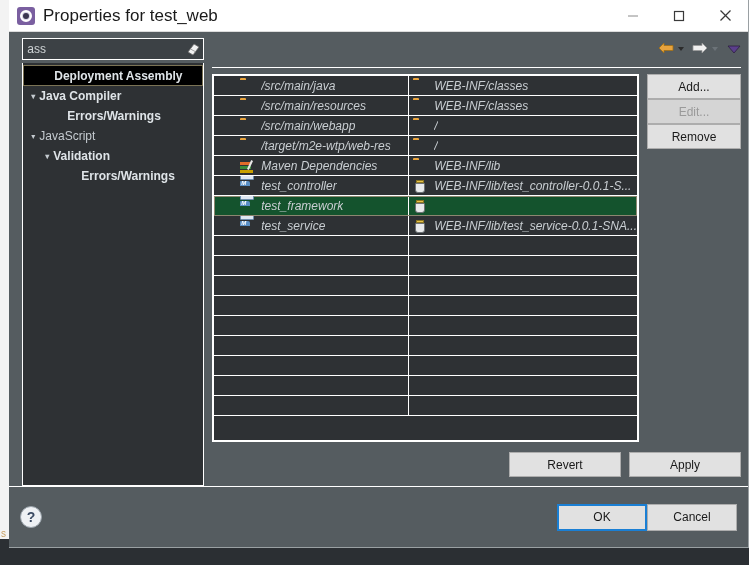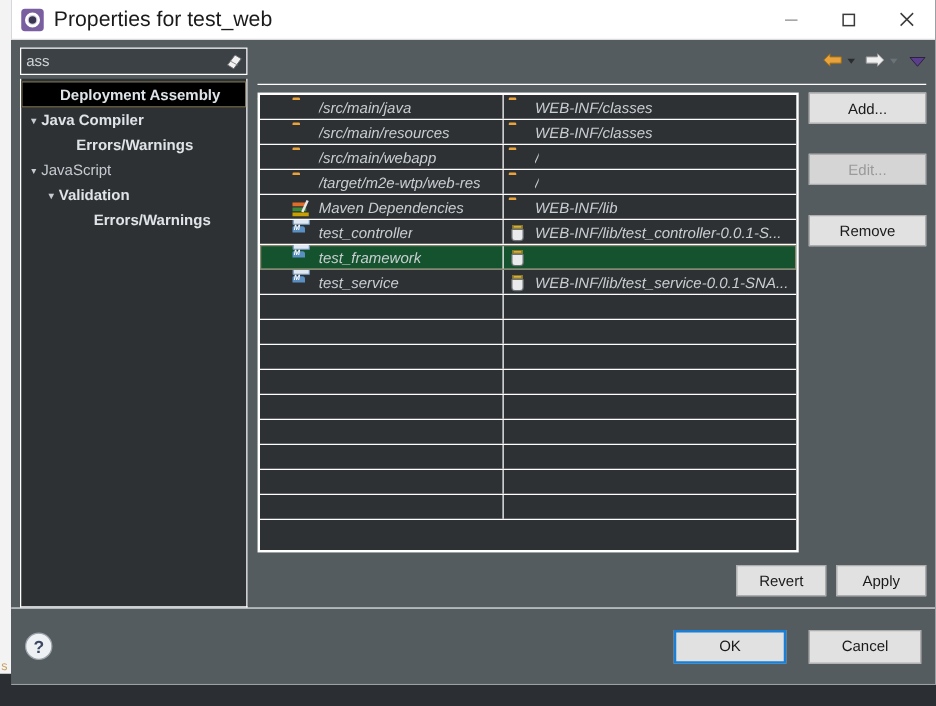--- a/index.html
+++ b/index.html
@@ -70,20 +70,21 @@
     width: 46px; height: 32px; display: flex; align-items: center; justify-content: center;
     color: #3a3a3a;
   }
   .win-btn svg { display:block; }
 
   
   .dialog-body {
     flex: 1 1 auto; display: flex; flex-direction: column;
     background: #555c60;
     padding: 6px 7px 0 7px;
+    align-items: flex-end;
   }
   .upper {
     flex: 1 1 auto; display: flex; min-height: 0;
   }
 
   
   .sidebar {
     width: 182px; min-width: 182px;
     display: flex; flex-direction: column;
   }
@@ -185,51 +186,51 @@
   .ico-mproj .fld{position:absolute;left:0;bottom:0;width:14px;height:9px;background:#dfe8f2;border:1px solid #6f8faf;border-radius:1px;}
   .ico-mproj .tab{position:absolute;left:0;top:1px;width:10px;height:5px;background:#5a8fc4;border-radius:1px 2px 0 0;}
   .ico-mproj .m{position:absolute;left:1px;top:0px;font-size:6px;color:#fff;font-weight:bold;line-height:6px;}
   .ico-jar { width:11px; height:13px; position:relative; top:1px; margin-left:2px;}
   .ico-jar .lid{position:absolute;left:1px;top:0;width:8px;height:3px;background:#e8c44a;border:1px solid #8a7520;}
   .ico-jar .body{position:absolute;left:0px;top:3px;width:10px;height:10px;background:#e9ebec;border:1px solid #6d7275;border-radius:1px 1px 3px 3px;}
 
   
   .side-btns {
     width: 94px; min-width: 94px; margin-left: 8px;
-    display: flex; flex-direction: column; gap: 24px;
+    display: flex; flex-direction: column; gap: 0;
   }
   .btn {
     height: 25px; background: #e1e1e1; border: 1px solid #adadad;
     color: #1a1a1a; font-size: 12px;
     display: flex; align-items: center; justify-content: center;
     font-family: "Liberation Sans", sans-serif;
   }
   .btn.disabled { color: #9a9a9a; background: #d5d5d5; }
   .btn.default { border: 2px solid #1a7fd4; }
 
   
   .rev-apply {
     display: flex; justify-content: flex-end; gap: 8px;
     padding: 10px 0 9px 0;
   }
-  .rev-apply .btn { width: 72px; }
+  .rev-apply .btn { width: 112px; }
 
   .dialog-sep { height: 1px; background: #ffffff; }
   .dialog-footer {
     height: 60px; min-height:60px; display: flex; align-items: center;
     padding: 0 11px; background: #555c60;
   }
   .help-btn {
     width: 22px; height: 22px; border-radius: 50%;
     background: #eef1f4; border: 1px solid #9aa3ab;
     display: flex; align-items: center; justify-content: center;
     color: #3a4a63; font-size: 14px; font-weight: bold;
   }
   .footer-spacer { flex: 1 1 auto; }
-  .footer-btns { display: flex; gap: 18px; }
+  .footer-btns { display: flex; gap: 0; }
   .footer-btns .btn { width: 90px; height: 27px; }
 </style>
 </head>
 <body>
 
 <div id="desktop">
   <div class="bg-editor-dark"></div>
   <div class="bg-strip-left"></div>
   <div class="bg-edge-left-txt">s</div>
   <div class="bg-edge-right-txt">or</div>

